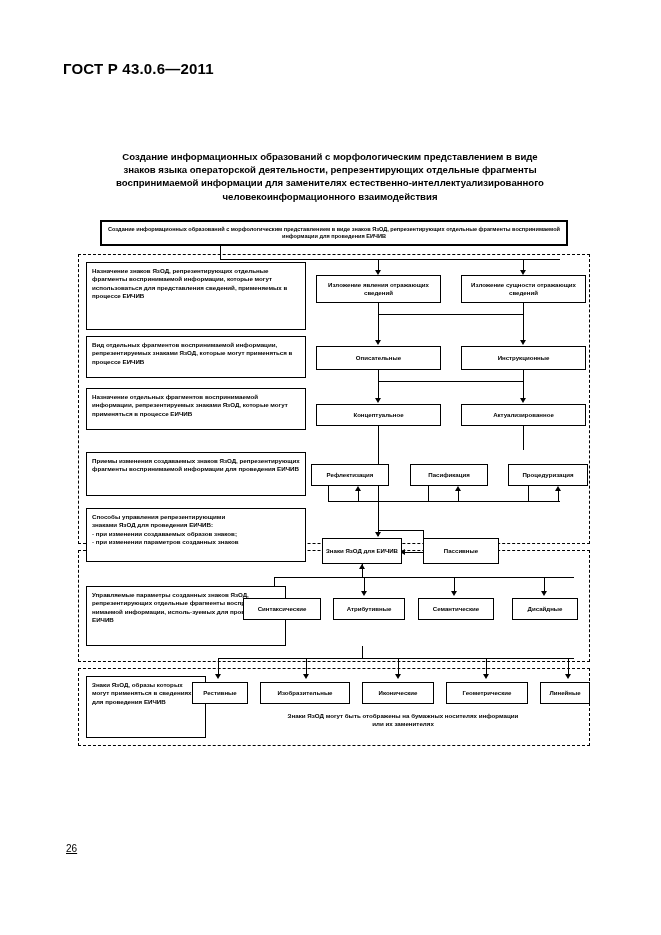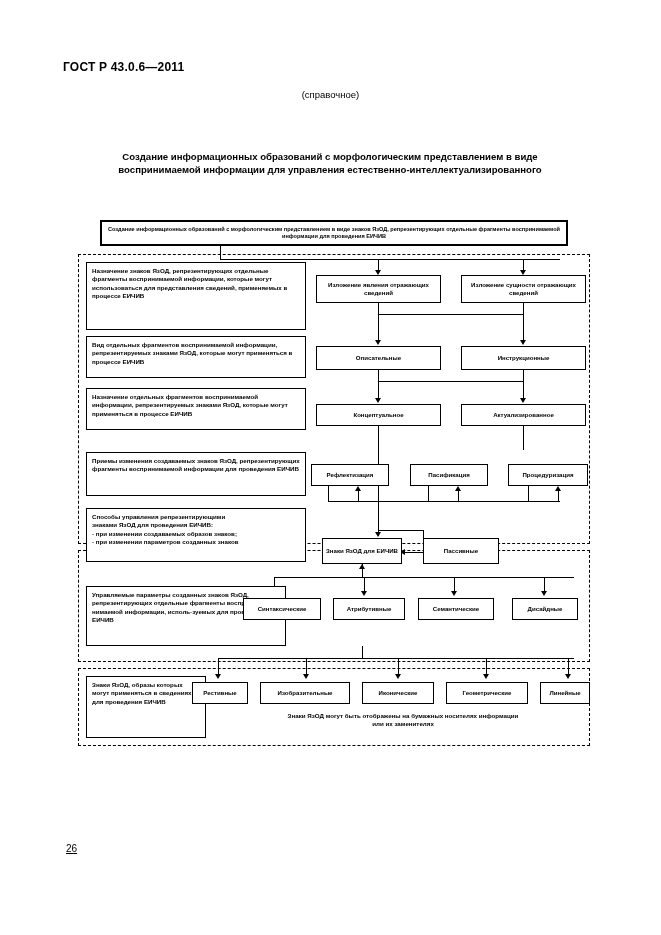--- a/index.html
+++ b/index.html
@@ -11,21 +11,21 @@
     font-family: "Liberation Sans", sans-serif;
     color: #000000;
     position: relative;
     overflow: hidden;
   }
   .page { position: absolute; inset: 0; }
 
   .std-header {
     position: absolute;
     left: 63px; top: 60px;
-    font-size: 12px;
+    font-size: 15px;
     font-weight: bold;
     letter-spacing: 0.2px;
   }
 
   .appendix {
     position: absolute;
     left: 0; top: 88px;
     width: 661px;
     text-align: center;
     font-size: 9.5px;
@@ -118,26 +118,27 @@
   }
 </style>
 </head>
 <body>
 
 <div class="page">
 
   <div class="std-header">ГОСТ Р 43.0.6—2011</div>
 
   <div class="appendix">
-    <div>(справочное)</div>
   </div>
 
   <div class="doc-title">
     <div>Создание информационных образований с морфологическим представлением в виде</div>
-    <div>воспринимаемой информации для управления естественно-интеллектуализированного</div>
+    <div>знаков языка операторской деятельности, репрезентирующих отдельные фрагменты</div>
+    <div>воспринимаемой информации для заменителях естественно-интеллектуализированного</div>
+    <div>человекоинформационного взаимодействия</div>
   </div>
 
   <div class="diagram">
 
     <div class="box thick" style="left:22px; top:2px; width:468px; height:26px; font-size:5.6px; line-height:7.4px;">Создание информационных образований с морфологическим представлением в виде знаков ЯзОД, репрезентирующих отдельные фрагменты воспринимаемой информации для проведения ЕИЧИВ</div>
 
     <div class="seg vline" style="left:142px; top:28px; height:14px;"></div>
     <div class="seg hline" style="left:142px; top:41px; width:340px;"></div>
     <div class="seg vline" style="left:300px; top:41px; height:12px;"></div>
     <div class="seg vline" style="left:445px; top:41px; height:12px;"></div>

